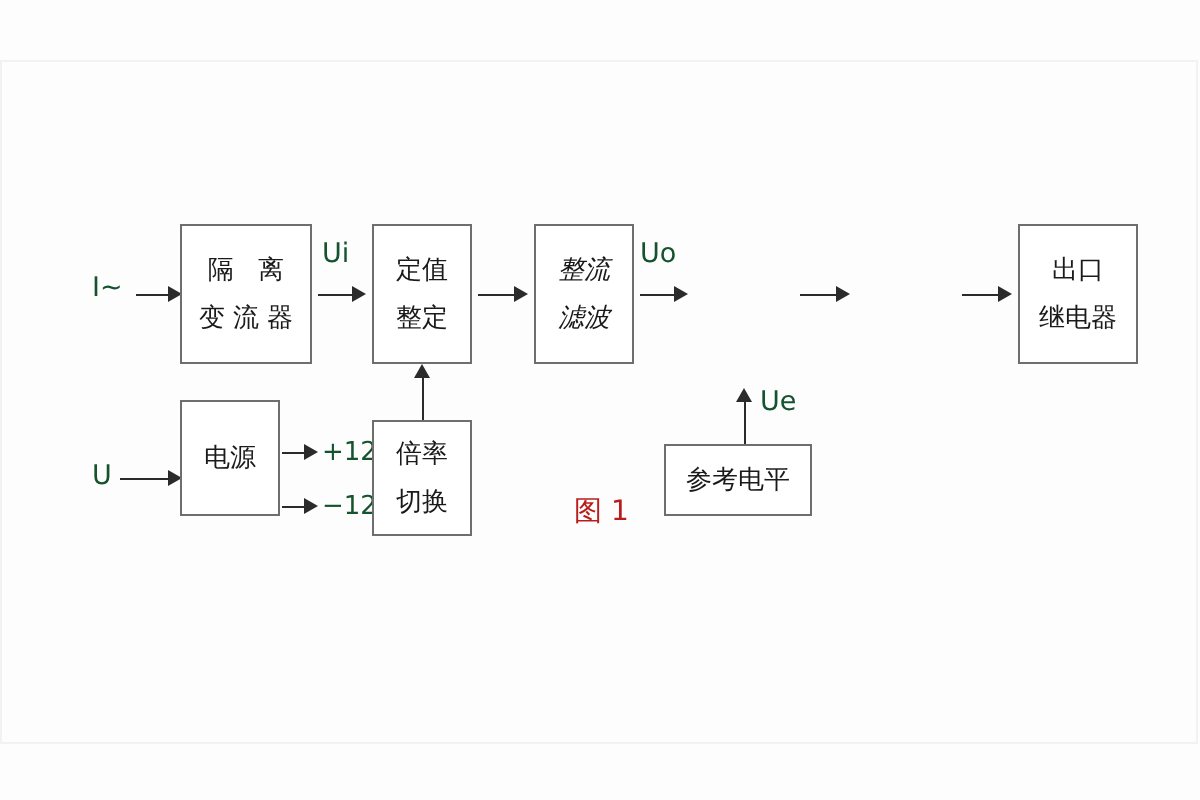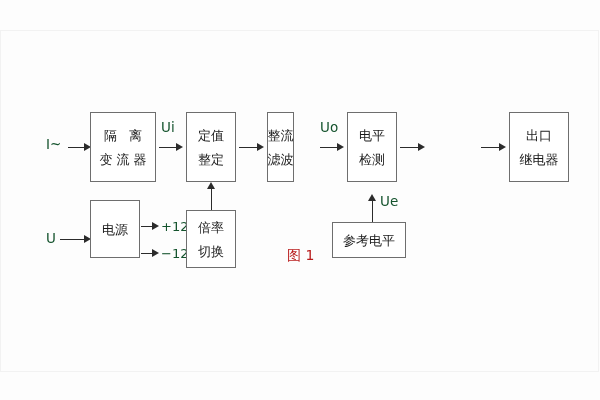--- a/index.html
+++ b/index.html
@@ -120,33 +120,29 @@
   <div class="arrow-r" style="left:176px; top:143px;"></div>
 
   <div class="box" style="left:186px; top:112px; width:50px; height:70px;">
     <span class="ln">定值</span>
     <span class="ln">整定</span>
   </div>
 
   <div class="hline" style="left:239px; top:147px; width:19px;"></div>
   <div class="arrow-r" style="left:257px; top:143px;"></div>
 
-  <div class="box" style="left:267px; top:112px; width:27px; height:70px;">
+  <div class="box" style="left:267px; top:112px; width:50px; height:70px;font-style:italic;">
     <span class="ln">整流</span>
     <span class="ln">滤波</span>
   </div>
 
   <div class="label sig" style="left:320px; top:121px;">Uo</div>
   <div class="hline" style="left:320px; top:147px; width:18px;"></div>
   <div class="arrow-r" style="left:337px; top:143px;"></div>
 
-  <div class="box" style="left:347px; top:112px; width:50px; height:70px;">
-    <span class="ln">电平</span>
-    <span class="ln">检测</span>
-  </div>
 
   <div class="hline" style="left:400px; top:147px; width:19px;"></div>
   <div class="arrow-r" style="left:418px; top:143px;"></div>
 
 
   <div class="hline" style="left:481px; top:147px; width:19px;"></div>
   <div class="arrow-r" style="left:499px; top:143px;"></div>
 
   <div class="box" style="left:509px; top:112px; width:60px; height:70px;">
     <span class="ln">出口</span>

